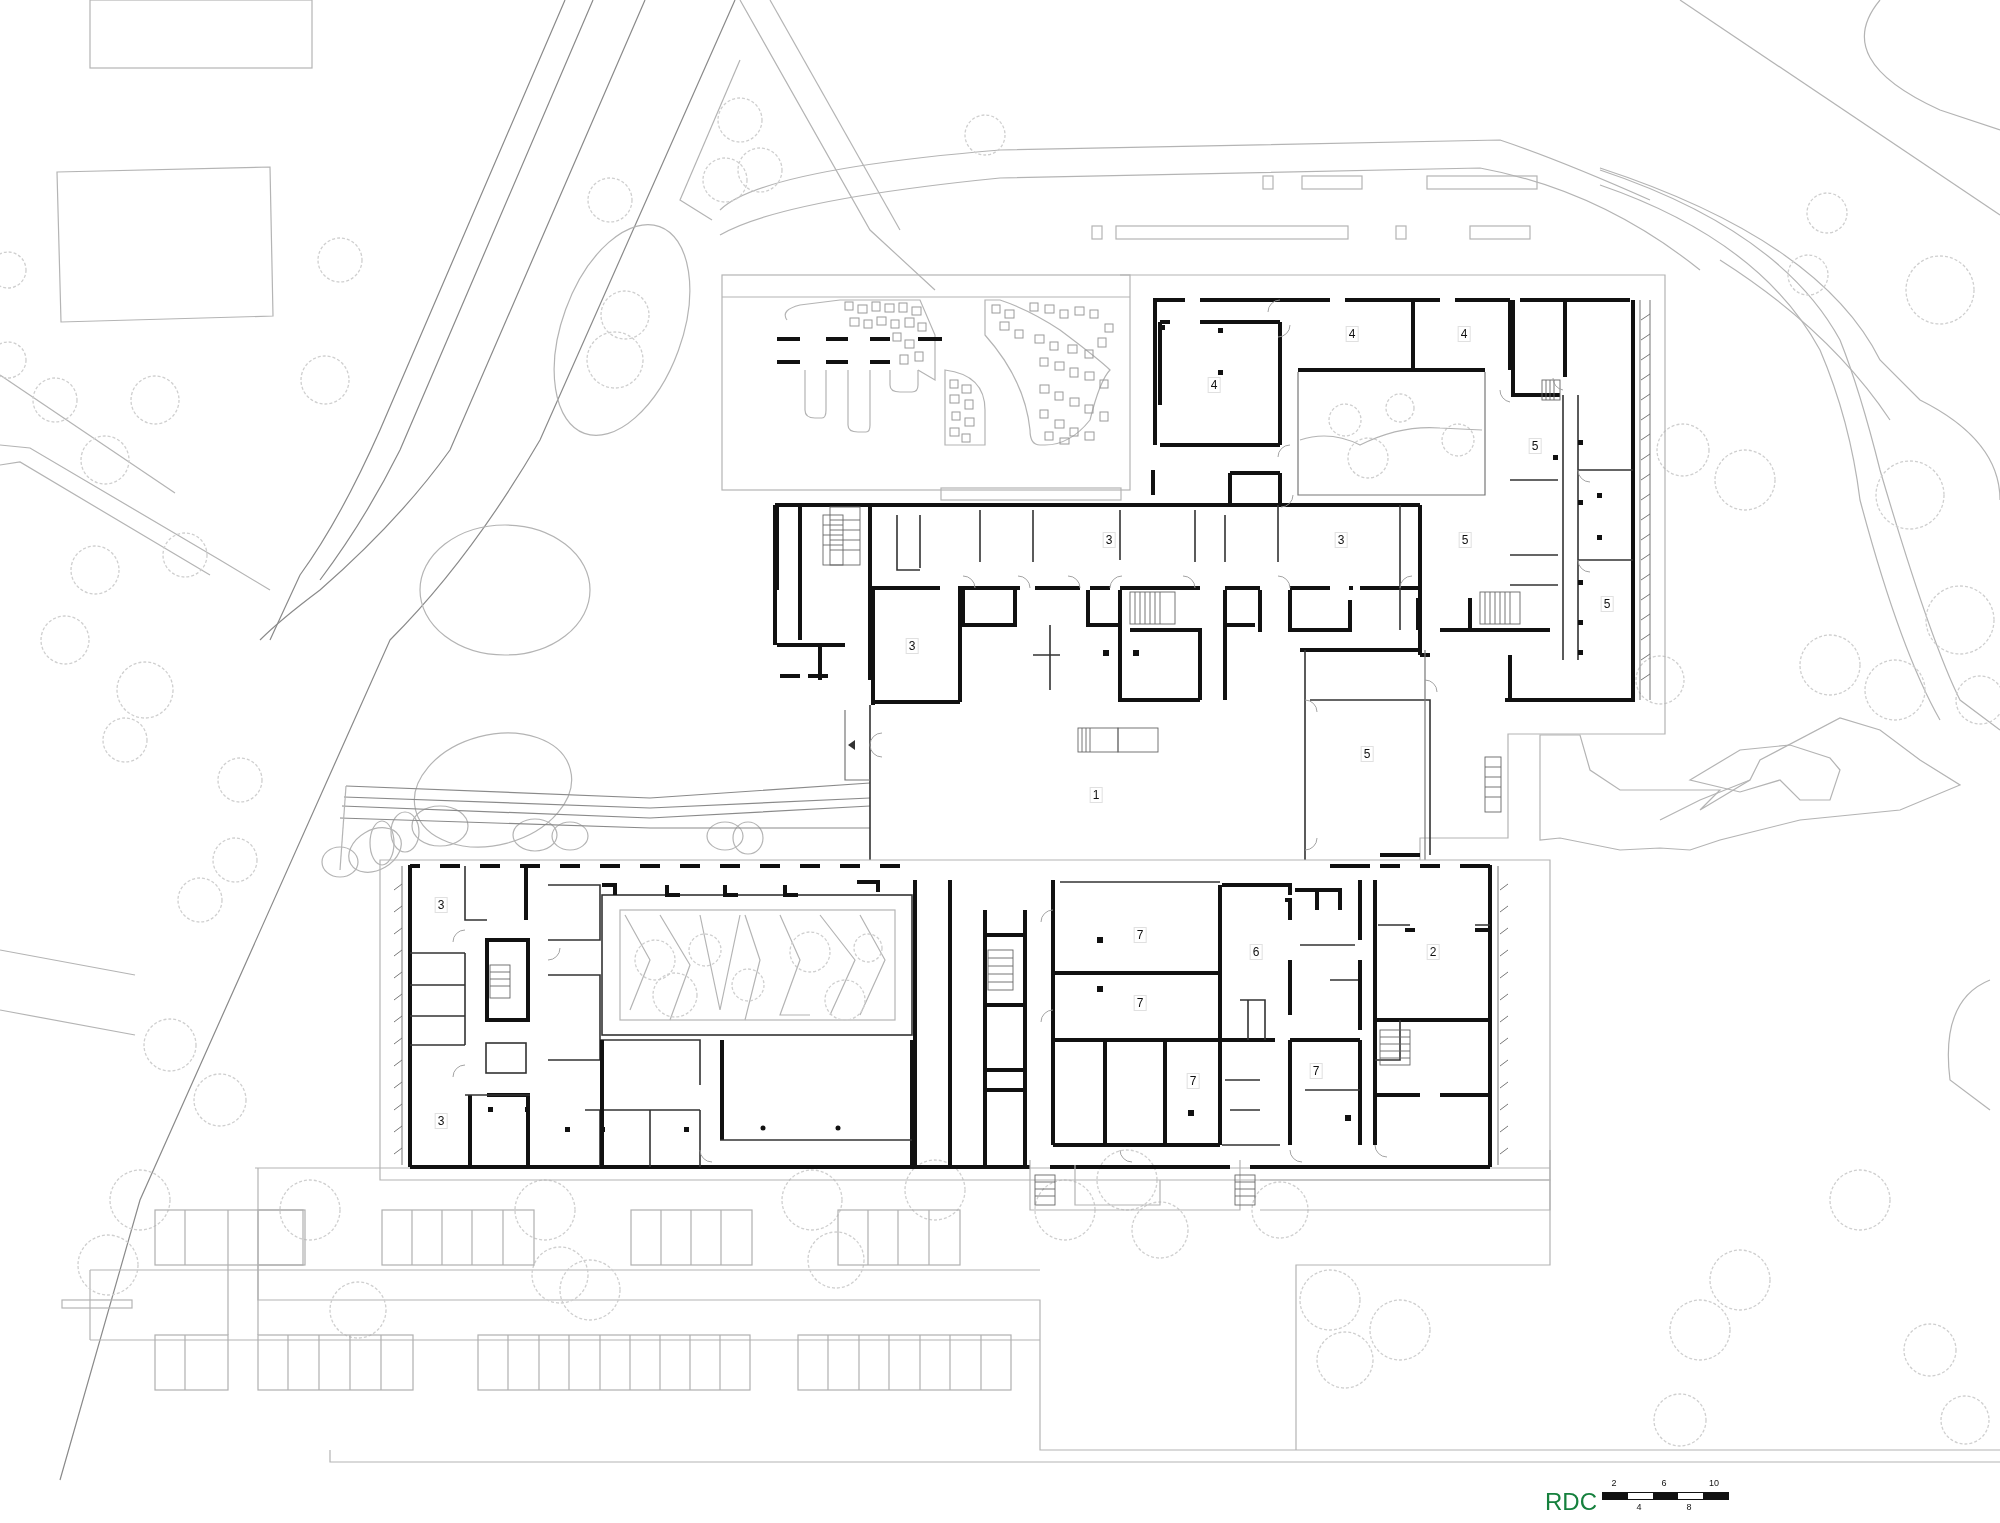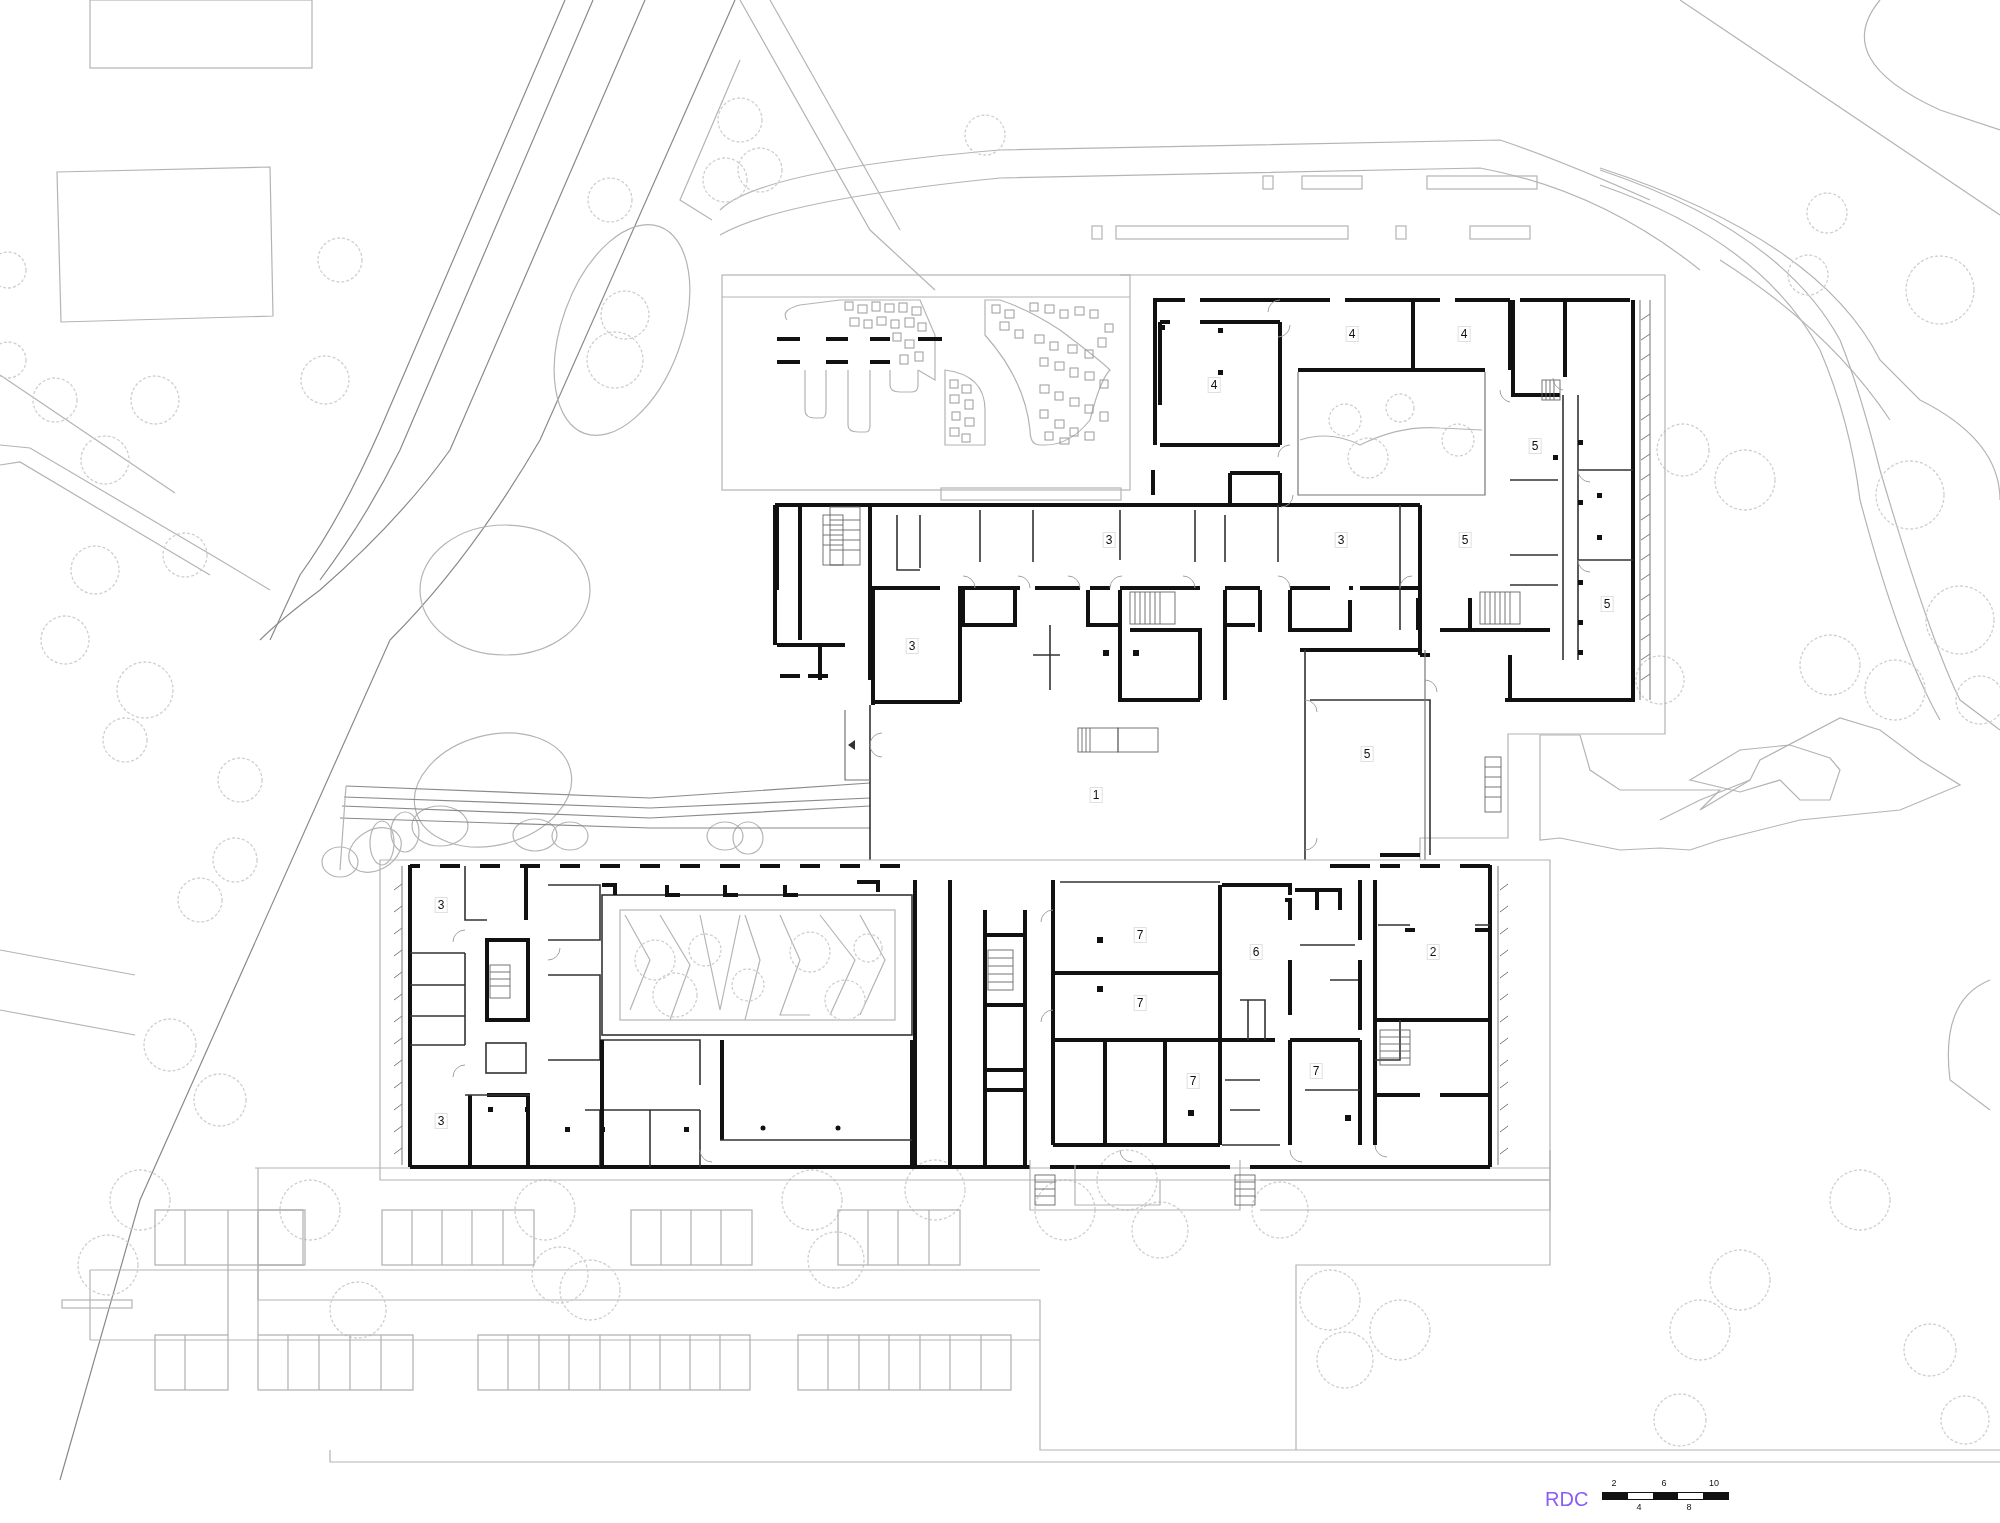--- a/index.html
+++ b/index.html
@@ -12,21 +12,21 @@
   .park{fill:none;stroke:#b0b0b0;stroke-width:1.2;}
   .wall{fill:none;stroke:#111;stroke-width:4;}
   .wall-thin{fill:none;stroke:#333;stroke-width:1.6;}
   .wall-light{fill:none;stroke:#777;stroke-width:1.2;}
   .pillar{fill:#111;}
   .stair{fill:none;stroke:#666;stroke-width:0.9;}
   .door{fill:none;stroke:#999;stroke-width:0.9;}
   .facade{fill:none;stroke:#777;stroke-width:1;}
   .room-label{position:absolute;font-size:12px;color:#111;background:#fff;border:1px solid #e0e0e0;padding:0 2px;line-height:14px;transform:translate(-50%,-50%);}
   .scalebar{position:absolute;left:1545px;top:1478px;width:220px;height:40px;}
-  .scalebar .title{position:absolute;left:0;top:10px;font-size:20px;color:#8b5cf6;}
+  .scalebar .title{position:absolute;left:0;top:10px;font-size:24px;color:#15803d;}
   .scalebar .bar{position:absolute;left:57px;top:14px;width:125px;height:6px;border:1px solid #111;display:flex;}
   .scalebar .seg{flex:1;height:6px;}
   .scalebar .seg.k{background:#111;}
   .scalebar .tick{position:absolute;font-size:9px;color:#111;transform:translateX(-50%);}
 </style>
 </head>
 <body>
 
 <svg id="plan" viewBox="0 0 2000 1523" xmlns="http://www.w3.org/2000/svg">
 

